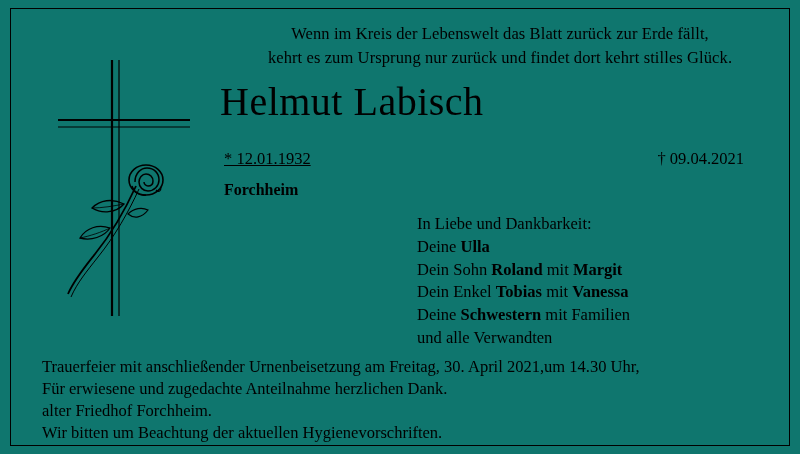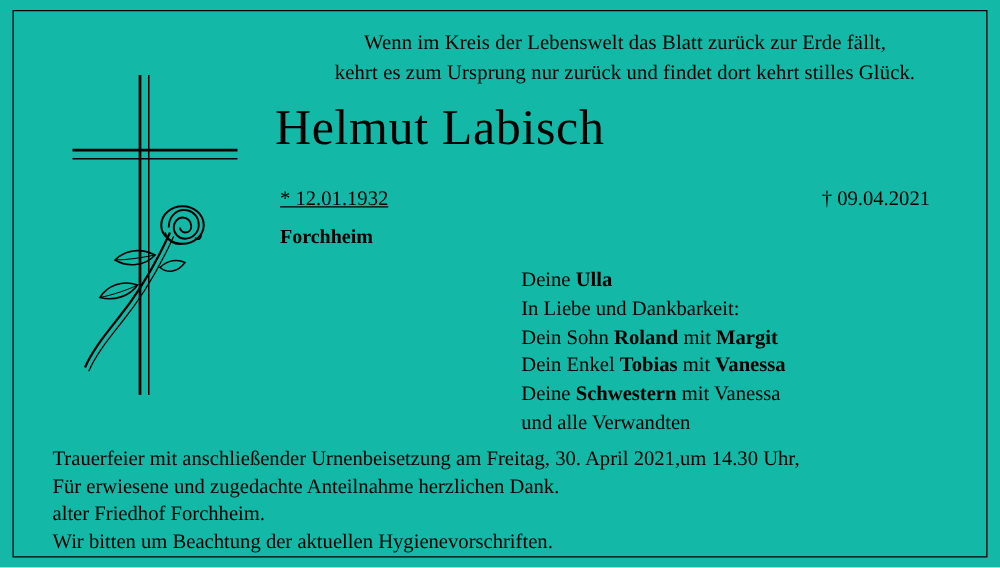--- a/index.html
+++ b/index.html
@@ -8,21 +8,21 @@
     background: #ffffff;
   }
   body {
     font-family: "Liberation Serif", serif;
     color: #000000;
   }
   .page {
     position: relative;
     width: 800px;
     height: 454px;
-    background: #14b8a6;
+    background: #0f766e;
     box-sizing: border-box;
     overflow: hidden;
   }
   .frame {
     position: absolute;
     left: 10px;
     top: 8px;
     width: 780px;
     height: 438px;
     border: 1.5px solid #000;
@@ -155,32 +155,32 @@
 
   <div class="name">Helmut Labisch</div>
 
   <div class="dates">
     <span class="birth">* 12.01.1932</span>
     <span class="death">† 09.04.2021</span>
   </div>
   <div class="place">Forchheim</div>
 
   <div class="family">
+    <div>In Liebe und Dankbarkeit:</div>
     <div>
       <span>Deine </span><b>Ulla</b>
     </div>
-    <div>In Liebe und Dankbarkeit:</div>
     <div>
       <span>Dein Sohn </span><b>Roland</b><span> mit </span><b>Margit</b>
     </div>
     <div>
       <span>Dein Enkel </span><b>Tobias</b><span> mit </span><b>Vanessa</b>
     </div>
     <div>
-      <span>Deine </span><b>Schwestern</b><span> mit Vanessa</span>
+      <span>Deine </span><b>Schwestern</b><span> mit Familien</span>
     </div>
     <div>und alle Verwandten</div>
   </div>
 
   <div class="footer">
     <div>Trauerfeier mit anschließender Urnenbeisetzung am Freitag, 30. April 2021,um 14.30 Uhr,</div>
     <div>Für erwiesene und zugedachte Anteilnahme herzlichen Dank.</div>
     <div>alter Friedhof Forchheim.</div>
     <div>Wir bitten um Beachtung der aktuellen Hygienevorschriften.</div>
   </div>

